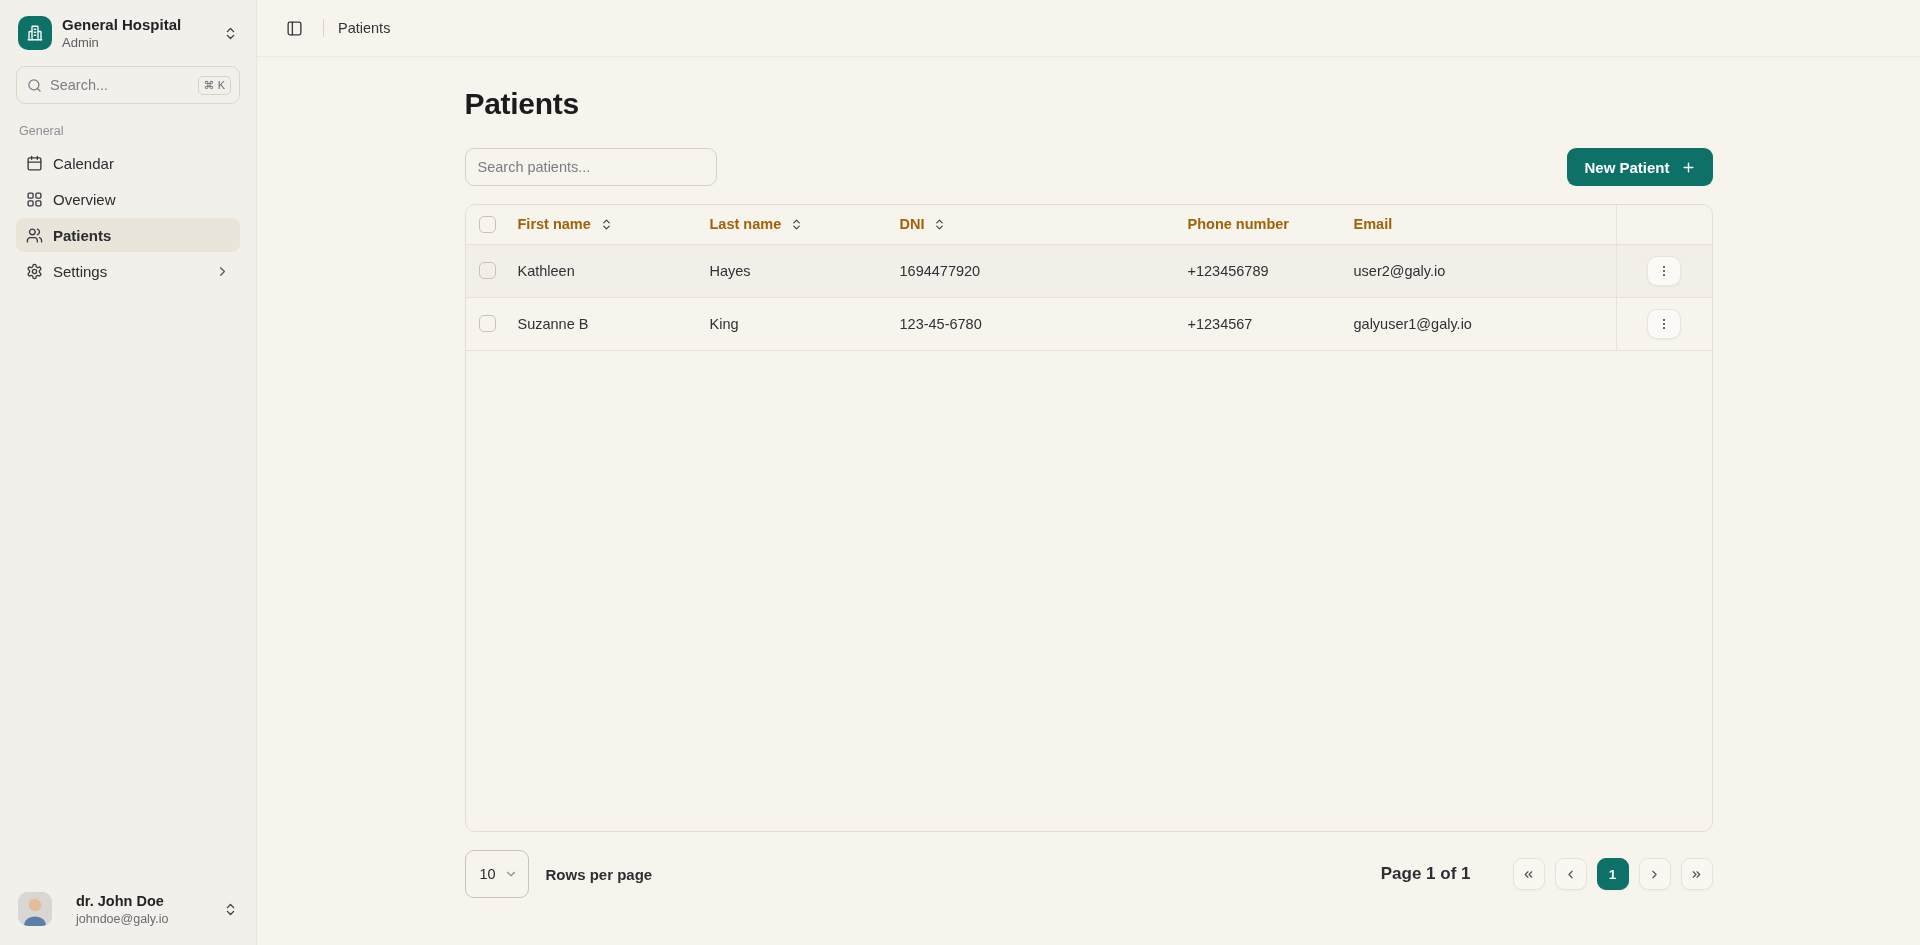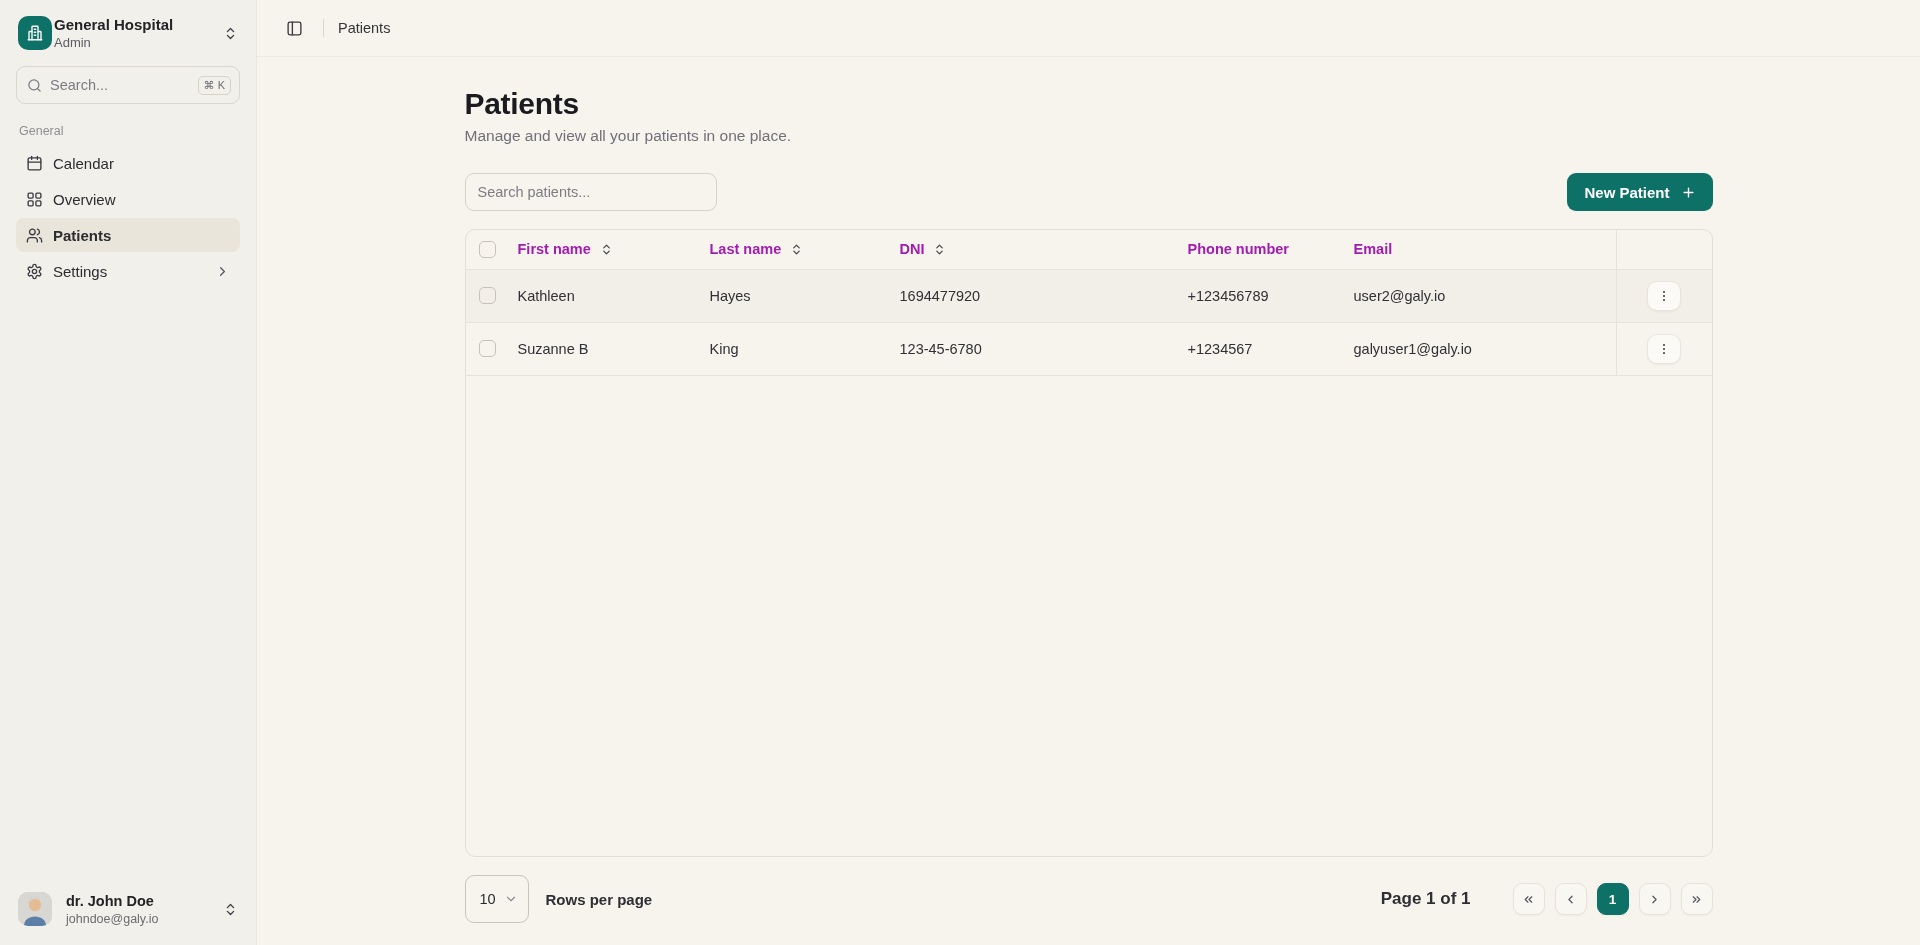--- a/index.html
+++ b/index.html
@@ -21,21 +21,21 @@
   }
   .app{display:flex;width:1920px;height:945px;}
 
   
   .sidebar{
     width:257px;min-width:257px;background:var(--sidebar-bg);
     border-right:1px solid var(--border-soft);
     display:flex;flex-direction:column;
     padding:15px 16px 18px;
   }
-  .org-row{display:flex;align-items:center;gap:2px;padding:0 2px;cursor:pointer;justify-content:space-between;}
+  .org-row{display:flex;align-items:center;gap:10px;padding:0 2px;cursor:pointer;justify-content:space-between;}
   .org-icon{
     width:34px;height:34px;border-radius:10px;background:var(--teal);
     display:flex;align-items:center;justify-content:center;color:#fff;flex:none;
   }
   .org-texts{flex:1;line-height:1.3;min-width:0;}
   .org-name{font-size:15px;font-weight:700;color:#232327;}
   .org-role{font-size:13px;color:#5c5c63;}
   .updown{color:#3f3f46;display:flex;}
 
   .sidebar-search{
@@ -52,21 +52,21 @@
   .section-label{margin:20px 0 8px 3px;font-size:12.5px;color:#8e8e94;}
   .nav-item{
     height:34px;border-radius:8px;display:flex;align-items:center;gap:10px;
     padding:0 10px;font-size:15px;color:#2c2c31;margin-bottom:2px;cursor:pointer;
   }
   .nav-item .n-icon{display:flex;color:#3a3a40;}
   .nav-item.active{background:#e9e5db;font-weight:600;}
   .nav-item .trail{margin-left:auto;display:flex;color:#56565d;}
 
   .sidebar-spacer{flex:1;}
-  .user-row{display:flex;align-items:center;gap:14px;padding:0 2px;cursor:pointer;}
+  .user-row{display:flex;align-items:center;gap:24px;padding:0 2px;cursor:pointer;}
   .avatar{width:34px;height:34px;border-radius:10px;overflow:hidden;flex:none;background:#d9d9d6;}
   .user-texts{flex:1;line-height:1.3;min-width:0;}
   .user-name{font-size:14.5px;font-weight:700;color:#232327;}
   .user-email{font-size:12.5px;color:#6b6b72;}
 
   
   .main{flex:1;display:flex;flex-direction:column;background:var(--main-bg);min-width:0;}
   .topbar{
     height:57px;min-height:57px;display:flex;align-items:center;gap:14px;
     padding:0 22px;border-bottom:1px solid #edeae1;
@@ -95,21 +95,21 @@
 
   .table-card{
     margin-top:18px;border:1px solid var(--border);border-radius:10px;
     height:628px;overflow:hidden;display:flex;flex-direction:column;
   }
   table{border-collapse:collapse;width:100%;table-layout:fixed;}
   col.c-sel{width:44px;} col.c-first{width:192px;} col.c-last{width:190px;}
   col.c-dni{width:288px;} col.c-phone{width:166px;} col.c-email{width:271px;}
   col.c-act{width:auto;}
   thead th{
-    height:39px;font-size:14.5px;font-weight:600;color:#a21caf;text-align:left;
+    height:39px;font-size:14.5px;font-weight:600;color:#a16207;text-align:left;
     padding:0 8px;border-bottom:1px solid #e7e3d9;
   }
   .th-inner{display:flex;align-items:center;gap:9px;}
   tbody td{height:52px;font-size:14.5px;color:#303036;padding:18px 8px;border-bottom:1px solid #e7e3d9;}
   tr.alt td{background:rgba(32,28,18,0.022);}
   .cell-sel{text-align:center;padding:0;}
   .cell-act{border-left:1px solid #e7e3d9;text-align:center;padding:0;}
   th.cell-act{border-left:1px solid #e7e3d9;}
   .checkbox{
     width:17px;height:17px;border:1px solid #c7c3b9;border-radius:5px;background:transparent;
@@ -261,21 +261,20 @@
             <rect x="3" y="3" width="18" height="18" rx="2.5"></rect>
             <path d="M9 3v18"></path>
           </svg>
       </button>
       <span class="topbar-divider"></span>
       <span class="breadcrumb">Patients</span>
     </div>
 
     <div class="content">
       <h1 class="page-title" style="margin:0;">Patients</h1>
-      <div class="page-subtitle">Manage and view all your patients in one place.</div>
 
       <div class="toolbar">
         <input class="search-patients" type="text" placeholder="Search patients..." style="">
         <button class="btn-primary">
           <span>New Patient</span>
           <span class="p-icon">
             <svg width="15" height="15" viewBox="0 0 24 24" fill="none" stroke="currentColor" stroke-width="2.2" stroke-linecap="round">
                 <path d="M5 12h14M12 5v14"></path>
               </svg>
           </span>

